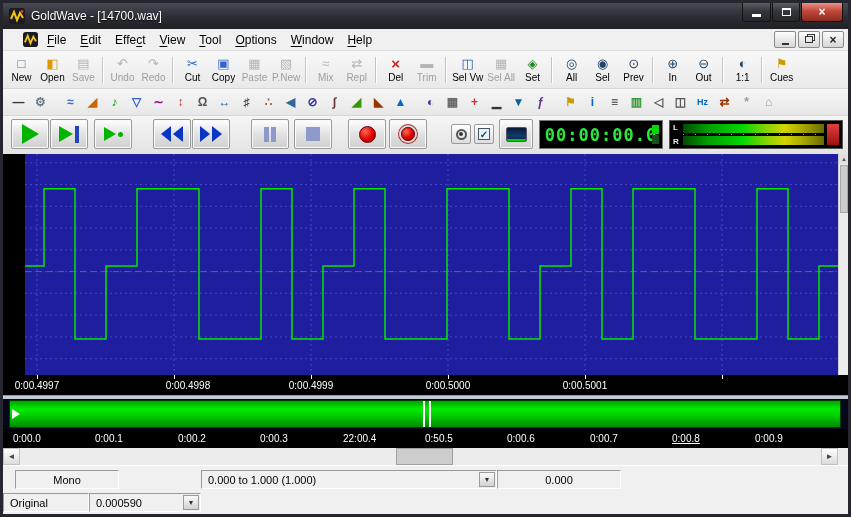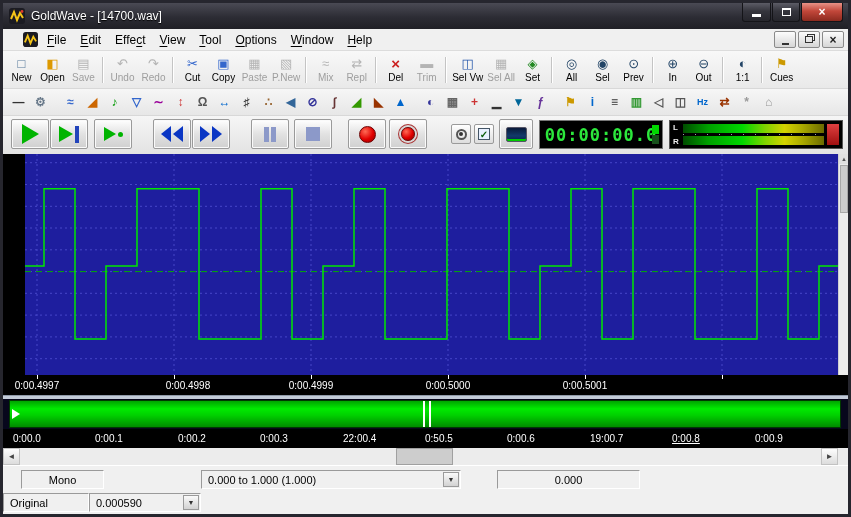--- a/index.html
+++ b/index.html
@@ -408,42 +408,42 @@
       </div>
   </div>
   <div class="ovaxis" id="ovaxis">
       <span class="ovtick" style="left: 10px;">0:00.0</span>
       <span class="ovtick" style="left: 92px;">0:00.1</span>
       <span class="ovtick" style="left: 175px;">0:00.2</span>
       <span class="ovtick" style="left: 257px;">0:00.3</span>
       <span class="ovtick" style="left: 340px;">22:00.4</span>
       <span class="ovtick" style="left: 422px;">0:50.5</span>
       <span class="ovtick" style="left: 504px;">0:00.6</span>
-      <span class="ovtick" style="left: 587px;">19:00.7</span>
+      <span class="ovtick" style="left: 587px;">0:00.7</span>
       <span class="ovtick" style="left: 669px; text-decoration: underline;">0:00.8</span>
       <span class="ovtick" style="left: 752px;">0:00.9</span>
     </div>
 
   <div class="hscroll">
     <div class="hs-arrow l">◄</div>
     <div class="hs-thumb" id="hthumb" style="left: 393px; width: 57px;"></div>
     <div class="hs-arrow r">►</div>
   </div>
   <div class="corner"></div>
   <div class="statusgap"></div>
 
   <div class="statusrow s1">
-    <div class="sp center" style="left:18px;width:83px">
+    <div class="sp center" style="left:12px;width:104px">
         <span>Mono</span>
       </div>
-    <div class="sp" style="left:198px;width:260px">
+    <div class="sp" style="left:198px;width:296px">
         <span>0.000 to 1.000 (1.000)</span>
         <span class="sp-arrow">▼</span>
       </div>
-    <div class="sp center" style="left:494px;width:143px">
+    <div class="sp center" style="left:494px;width:124px">
         <span>0.000</span>
       </div>
   </div>
 
   <div class="statusrow s2">
     <div class="sp" style="left:0;width:86px">
         <span>Original</span>
       </div>
     <div class="sp" style="left:86px;width:112px">
         <span>0.000590</span>

